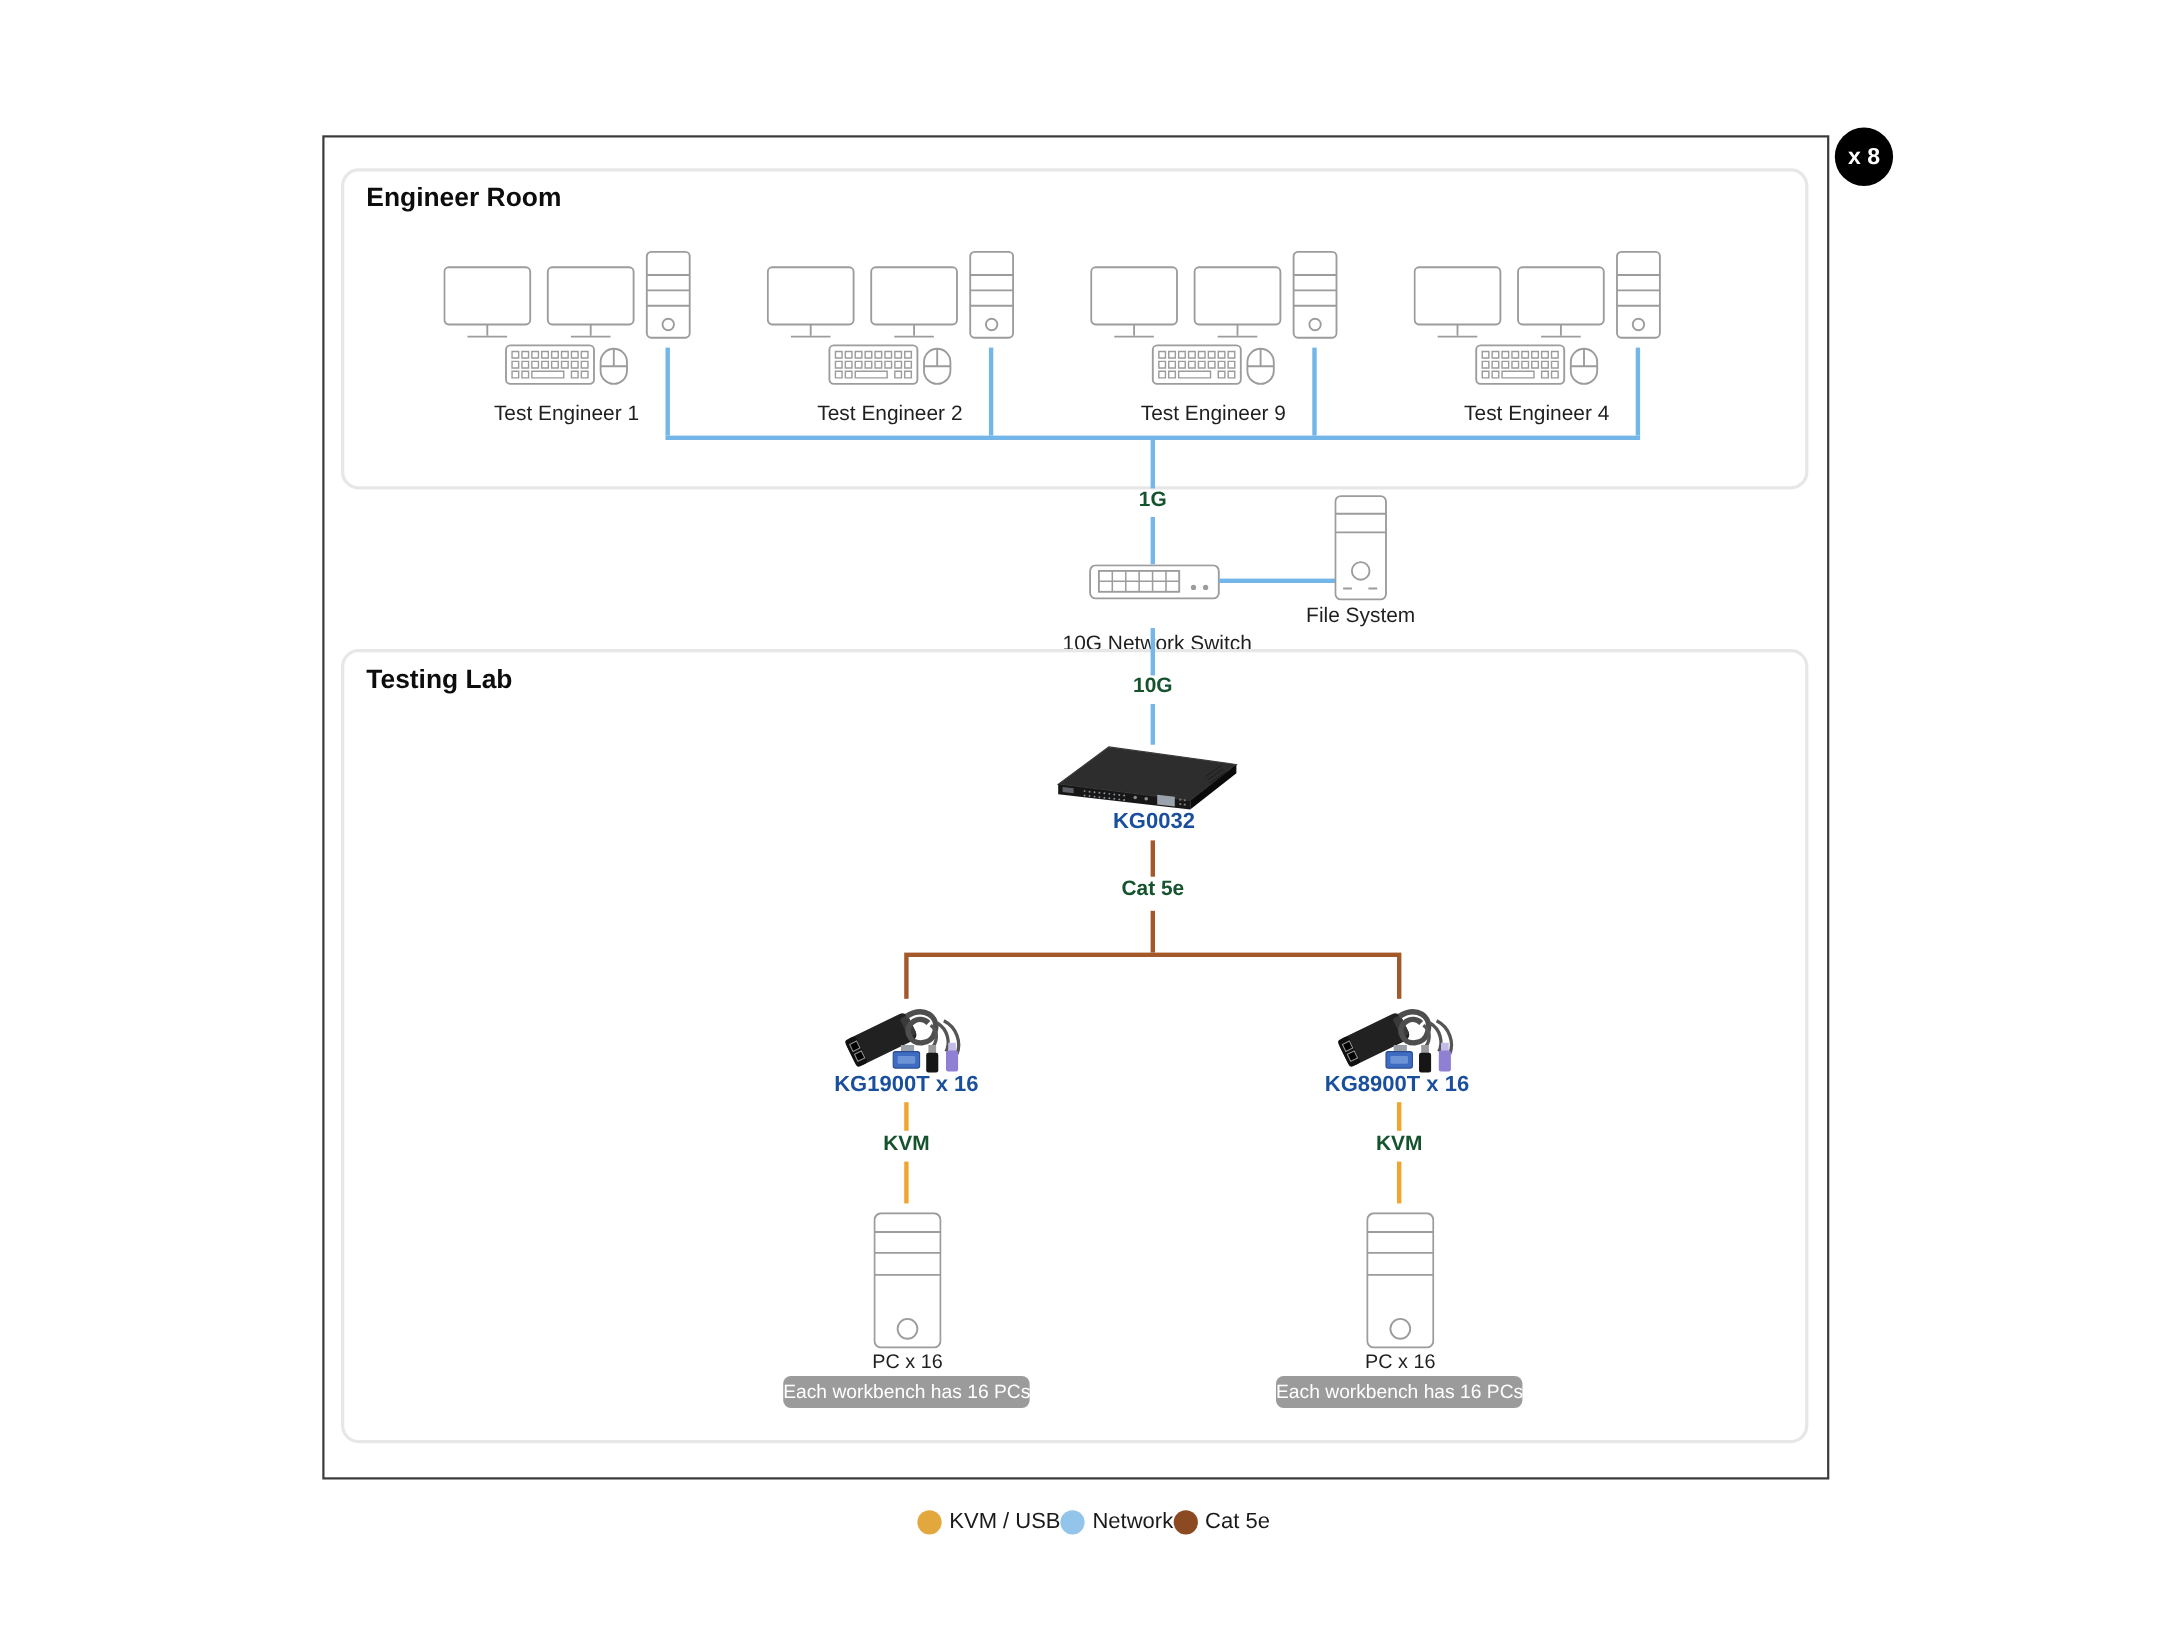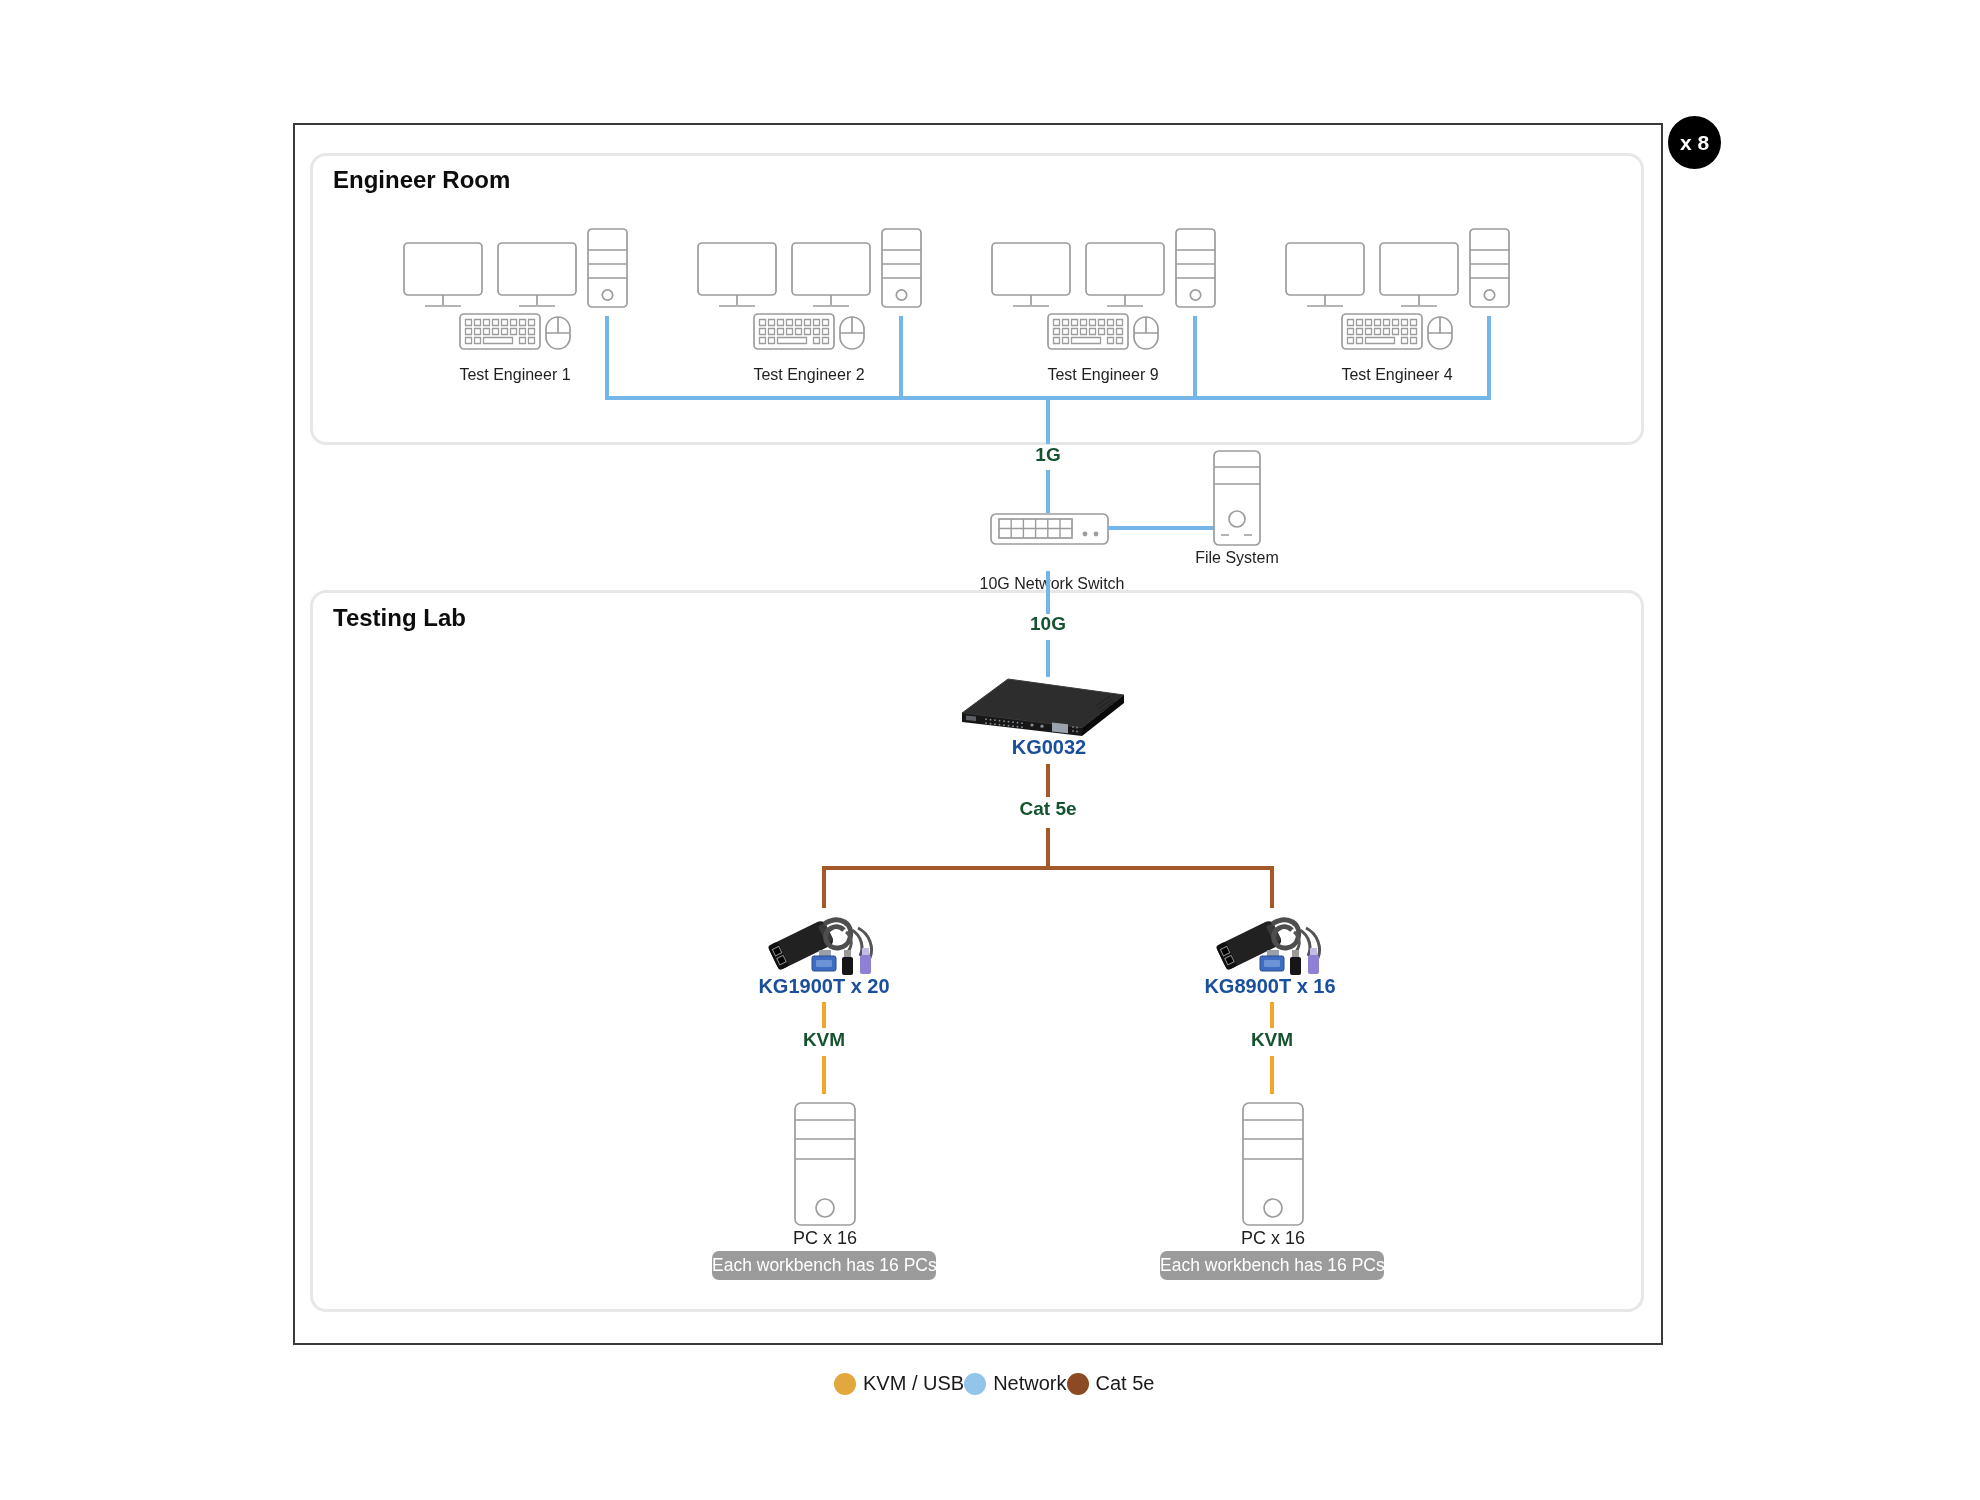--- a/index.html
+++ b/index.html
@@ -13,21 +13,21 @@
   .zone-title{position:absolute;font-size:24px;font-weight:700;color:#0d0d0d;white-space:nowrap;}
   .x8-badge{position:absolute;left:1668px;top:116px;width:53px;height:53px;border-radius:50%;
     background:#000000;color:#fff;font-size:21px;font-weight:600;display:flex;
     align-items:center;justify-content:center;}
   .vline{position:absolute;width:4px;}
   .hline{position:absolute;height:4px;}
   .net{background:#74b6e8;}
   .kvm{background:#f0a62e;}
   .cat{background:#a4592a;}
   .biglabel{position:absolute;font-size:19px;font-weight:700;color:#14532d;text-align:center;}
-  .sublabel{position:absolute;font-size:16px;color:#1f1f1f;text-align:center;white-space:nowrap;}
+  .sublabel{position:absolute;font-size:19px;color:#1f1f1f;text-align:center;white-space:nowrap;}
   .devlabel{position:absolute;font-size:20px;font-weight:700;color:#1a4f9d;text-align:center;white-space:nowrap;}
   .ws{position:absolute;width:230px;height:126px;}
   .note-badge{position:absolute;width:224px;height:29px;border-radius:7px;background:#9b9b9b;
     color:#fff;font-size:17.5px;text-align:center;line-height:29px;white-space:nowrap;}
   .legend{position:absolute;left:834px;top:1372px;display:flex;align-items:center;}
   .legend-item{display:flex;align-items:center;gap:7px;}
   .legend-dot{width:22px;height:22px;border-radius:50%;}
   .legend-label{font-size:20px;font-weight:500;color:#1a1a1a;white-space:nowrap;}
   svg{display:block;}
 </style>
@@ -241,21 +241,21 @@
       <path d="M84 24 C 92 30, 90 40, 84 46 M90 22 C 100 28, 102 40, 98 48 M96 20 C 108 26, 112 40, 108 50" fill="none" stroke="#555" stroke-width="3"></path>
       <rect x="57" y="42" width="12" height="6" fill="#9aa0a8"></rect>
       <rect x="50" y="48" width="24" height="15" rx="2" fill="#3f6cc3" stroke="#2a4c8f" stroke-width="1"></rect>
       <rect x="54" y="52" width="16" height="7" rx="1" fill="#6c93d6"></rect>
       <rect x="82" y="42" width="7" height="8" fill="#9a9a9a"></rect>
       <rect x="80" y="49" width="11" height="18" rx="2" fill="#161616"></rect>
       <rect x="100" y="40" width="7" height="8" fill="#c4bbe6"></rect>
       <rect x="98" y="47" width="11" height="19" rx="2" fill="#8f80d4"></rect>
     </svg>
   </div>
-  <div class="devlabel" style="left:704px;top:975px;width:240px;">KG1900T x 20</div>
+  <div class="devlabel" style="left:704px;top:975px;width:240px;">KG1900T x 16</div>
   <div class="vline kvm" style="left:822px;top:1002px;height:26px;"></div>
   <div class="biglabel" style="left:744px;top:1029px;width:160px;">KVM</div>
   <div class="vline kvm" style="left:822px;top:1056px;height:38px;"></div>
   <div style="position:absolute;left:794px;top:1102px;">
     <svg width="62" height="124" viewBox="0 0 62 124">
       <rect x="1" y="1" width="60" height="122" rx="6" fill="#fff" stroke="#9c9c9c" stroke-width="1.7"></rect>
       <g fill="none" stroke="#9c9c9c" stroke-width="1.7">
         <path d="M1 18 H61 M1 37 H61 M1 57 H61"></path>
         <circle cx="31" cy="106" r="9"></circle>
       </g>

